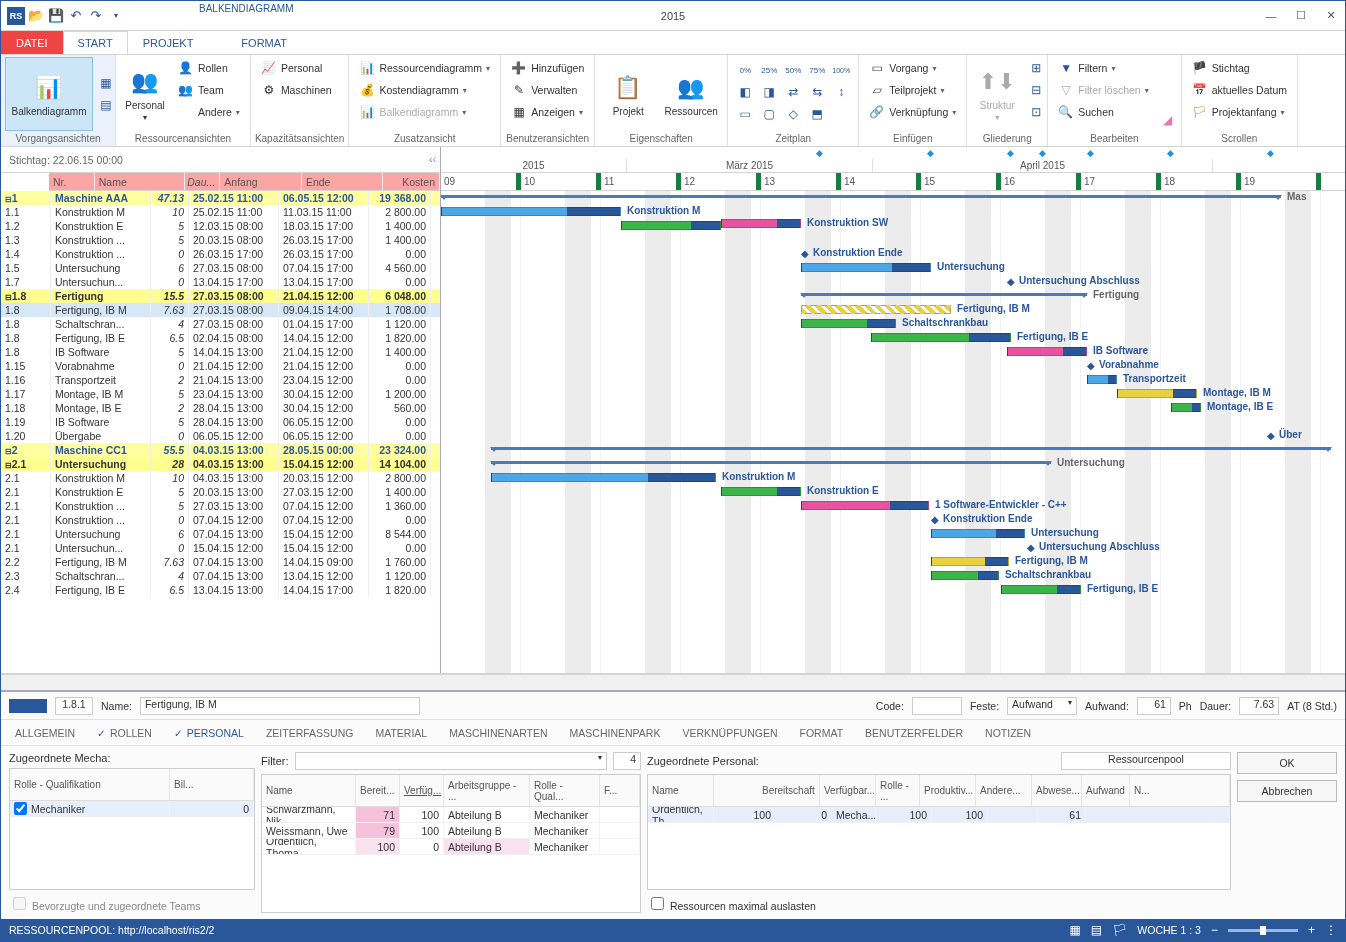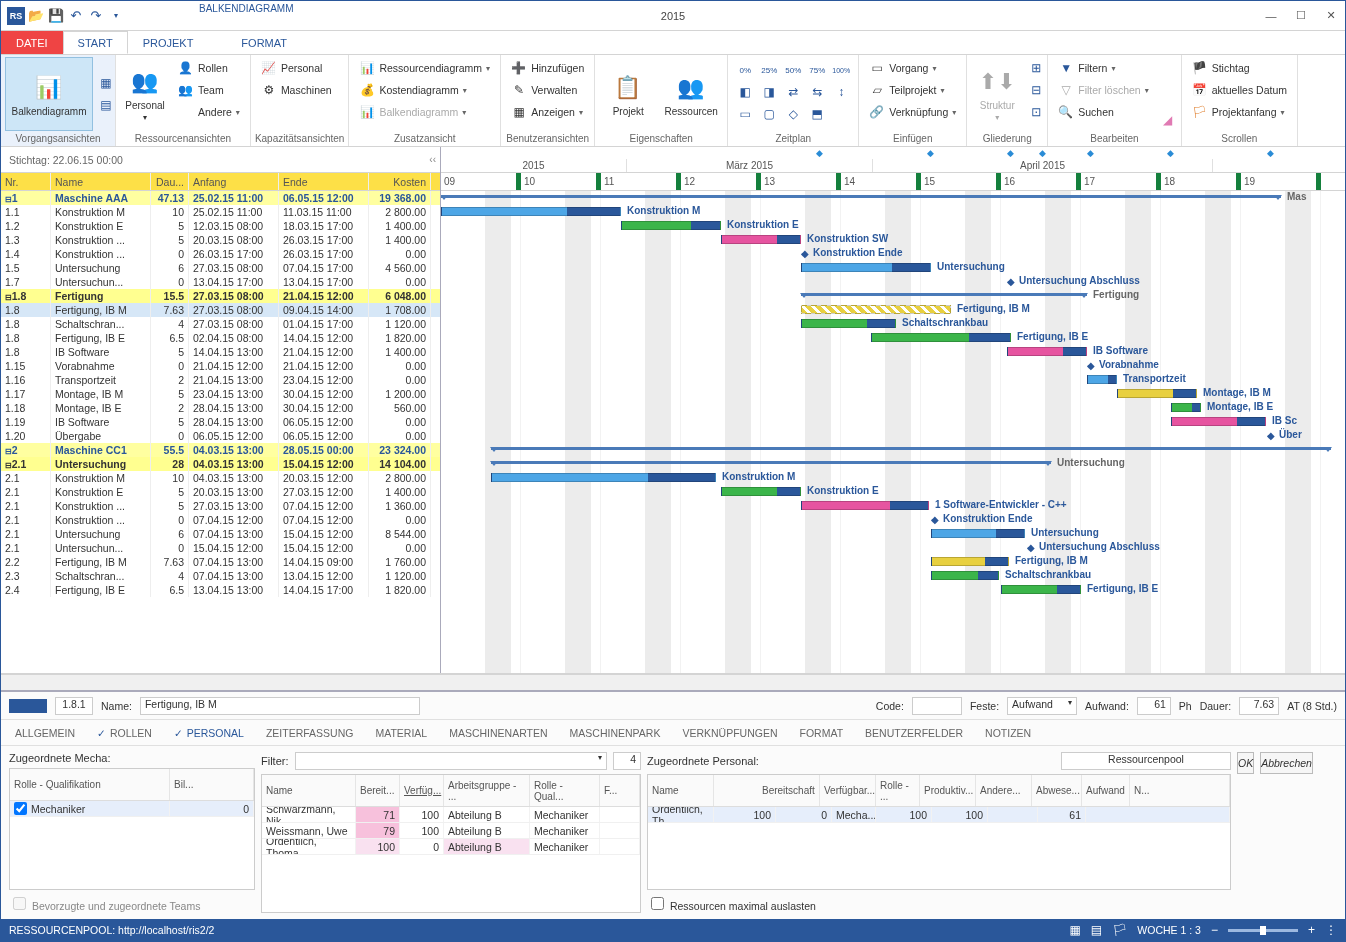--- a/index.html
+++ b/index.html
@@ -26,23 +26,23 @@
 .rbtn-sm{display:flex;align-items:center;gap:4px;padding:1px 6px;font-size:10.5px;white-space:nowrap;height:22px;}
 .rbtn-sm .icn{width:16px;font-size:12px;text-align:center;}
 .rcol{display:flex;flex-direction:column;}
 .dd::after{content:" ▾";font-size:8px;color:#666;}
 .tiny-icn{width:22px;height:22px;display:flex;align-items:center;justify-content:center;font-size:12px;color:#2a579a;}
 .content{flex:1;display:flex;flex-direction:column;overflow:hidden;}
 .gantt-area{flex:1;display:flex;overflow:hidden;border-bottom:1px solid #d4d4d4;}
 .grid-pane{width:440px;display:flex;flex-direction:column;border-right:1px solid #aab;overflow:hidden;}
 .grid-top{height:26px;border-bottom:1px solid #d4d4d4;display:flex;align-items:center;padding:0 8px;font-size:10.5px;color:#666;position:relative;}
 .collapse-btn{position:absolute;right:4px;font-size:10px;color:#888;}
-.grid-header{height:18px;display:flex;border-bottom:1px solid #d4d4d4;background:#fde047;font-size:10.5px;color:#555;}
+.grid-header{height:18px;display:flex;border-bottom:1px solid #d4d4d4;background:#fca5a5;font-size:10.5px;color:#555;margin-left:48px;}
 .grid-header>div,.grid-row>div{border-right:1px solid #eee;padding:1px 4px;white-space:nowrap;overflow:hidden;display:flex;align-items:center;}
-.c-nr{width:50px;}.c-name{width:100px;}.c-dau{width:38px;justify-content:flex-end;}.c-anf{width:90px;}.c-end{width:90px;}.c-kost{width:62px;justify-content:flex-end;}
+.c-nr{width:50px;}.c-name{width:100px;}.c-dau{width:38px;justify-content:flex-end;font-style:italic;}.c-anf{width:90px;}.c-end{width:90px;}.c-kost{width:62px;justify-content:flex-end;}
 .grid-body{flex:1;overflow-y:auto;overflow-x:hidden;position:relative;}
 .grid-row{height:14px;display:flex;font-size:10.5px;}
 .grid-row.summary{background:#ffffa0;font-weight:bold;color:#2a579a;}
 .grid-row.summary2{background:#ffff90;font-weight:bold;}
 .grid-row.sel{background:#d6e7f7;}
 .expand::before{content:"⊟ ";font-size:8px;}
 .chart-pane{flex:1;display:flex;flex-direction:column;overflow:hidden;background:#fff;position:relative;}
 .timeline-top{height:12px;border-bottom:0;display:flex;align-items:center;font-size:9px;color:#666;position:relative;}
 .timeline-top .diamond{position:absolute;color:#2a8cd6;font-size:9px;}
 .timeline-hdr1{height:14px;border-bottom:1px solid #d4d4d4;display:flex;font-size:10px;color:#555;}
@@ -72,21 +72,21 @@
 .dcol{display:flex;flex-direction:column;gap:4px;}
 .dgrid{flex:1;border:1px solid #ccc;background:#fff;display:flex;flex-direction:column;overflow:hidden;}
 .dgrid-head{display:flex;height:32px;border-bottom:1px solid #ddd;font-size:10px;color:#555;background:#fafafa;}
 .dgrid-head>div{border-right:1px solid #e5e5e5;padding:2px 4px;display:flex;align-items:center;}
 .dgrid-body{flex:1;overflow:auto;}
 .dgrid-row{display:flex;height:16px;font-size:10.5px;border-bottom:1px solid #f0f0f0;}
 .dgrid-row>div{border-right:1px solid #f2f2f2;padding:0 4px;display:flex;align-items:center;overflow:hidden;}
 .statusbar{height:22px;background:#2a579a;color:#fff;display:flex;align-items:center;padding:0 8px;font-size:10.5px;}
 .sb-right{margin-left:auto;display:flex;align-items:center;gap:10px;}
 .sb-icon{font-size:12px;}
-.detail-btns{width:100px;display:flex;flex-direction:row;gap:6px;padding-top:0;font-style:italic;}
+.detail-btns{width:100px;display:flex;flex-direction:column;gap:6px;padding-top:0;}
 .dbtn{height:22px;border:1px solid #bbb;background:#f6f6f6;text-align:center;font-size:10.5px;display:flex;align-items:center;justify-content:center;}
 </style>
 </head>
 <body>
 
 <div class="app">
   <div class="titlebar">
     <div class="qat">
       <span class="qat-icon" style="background:#2a579a;color:#fff;font-size:9px;font-weight:bold;">RS</span>
       <span class="qat-icon" style="color:#d9a23a;">📂</span>
@@ -639,21 +639,21 @@
                 <span class="bar-label" style="left:846px;color:#666;">Mas</span>
               </div>
               <div class="bar-row" style="top: 14px; position: absolute; left: 0px; right: 0px;">
                 <div class="bar" style="left:0px;width:180px;background:linear-gradient(90deg,#4da6e6 0%,#4da6e6 70%,#2a579a 70%,#2a579a 100%);"></div>
                 <span class="bar-label" style="left:186px;color:#2a579a;">Konstruktion M</span>
               </div>
               <div class="bar-row" style="top: 28px; position: absolute; left: 0px; right: 0px;">
                 <div class="bar" style="left:180px;width:100px;background:linear-gradient(90deg,#3bb54a 0%,#3bb54a 70%,#2a579a 70%,#2a579a 100%);"></div>
                 <span class="bar-label" style="left:286px;color:#2a579a;">Konstruktion E</span>
               </div>
-              <div class="bar-row" style="top: 42px; position: absolute; left: 0px; right: 0px;">
+              <div class="bar-row" style="top: 26px; position: absolute; left: 0px; right: 0px;">
                 <div class="bar" style="left:280px;width:80px;background:linear-gradient(90deg,#e654a0 0%,#e654a0 70%,#2a579a 70%,#2a579a 100%);"></div>
                 <span class="bar-label" style="left:366px;color:#2a579a;">Konstruktion SW</span>
               </div>
               <div class="bar-row" style="top: 56px; position: absolute; left: 0px; right: 0px;">
                 <span style="position:absolute;left:360px;top:1px;color:#2a579a;font-size:10px;">◆</span>
                 <span class="bar-label" style="left:372px;color:#2a579a;">Konstruktion Ende</span>
               </div>
               <div class="bar-row" style="top: 70px; position: absolute; left: 0px; right: 0px;">
                 <div class="bar" style="left:360px;width:130px;background:linear-gradient(90deg,#4da6e6 0%,#4da6e6 70%,#2a579a 70%,#2a579a 100%);"></div>
                 <span class="bar-label" style="left:496px;color:#2a579a;">Untersuchung</span>
@@ -690,24 +690,20 @@
                 <div class="bar" style="left:646px;width:30px;background:linear-gradient(90deg,#4da6e6 0%,#4da6e6 70%,#2a579a 70%,#2a579a 100%);"></div>
                 <span class="bar-label" style="left:682px;color:#2a579a;">Transportzeit</span>
               </div>
               <div class="bar-row" style="top: 196px; position: absolute; left: 0px; right: 0px;">
                 <div class="bar" style="left:676px;width:80px;background:linear-gradient(90deg,#e8d040 0%,#e8d040 70%,#2a579a 70%,#2a579a 100%);"></div>
                 <span class="bar-label" style="left:762px;color:#2a579a;">Montage, IB M</span>
               </div>
               <div class="bar-row" style="top: 210px; position: absolute; left: 0px; right: 0px;">
                 <div class="bar" style="left:730px;width:30px;background:linear-gradient(90deg,#3bb54a 0%,#3bb54a 70%,#2a579a 70%,#2a579a 100%);"></div>
                 <span class="bar-label" style="left:766px;color:#2a579a;">Montage, IB E</span>
-              </div>
-              <div class="bar-row" style="top: 224px; position: absolute; left: 0px; right: 0px;">
-                <div class="bar" style="left:730px;width:95px;background:linear-gradient(90deg,#e654a0 0%,#e654a0 70%,#2a579a 70%,#2a579a 100%);"></div>
-                <span class="bar-label" style="left:831px;color:#2a579a;">IB Sc</span>
               </div>
               <div class="bar-row" style="top: 238px; position: absolute; left: 0px; right: 0px;">
                 <span style="position:absolute;left:826px;top:1px;color:#2a579a;font-size:10px;">◆</span>
                 <span class="bar-label" style="left:838px;color:#2a579a;">Über</span>
               </div>
               <div class="bar-row" style="top: 252px; position: absolute; left: 0px; right: 0px;">
                 <div class="sum-bar" style="left:50px;width:840px;"></div>
                 <span class="bar-label" style="left:896px;color:#666;"></span>
               </div>
               <div class="bar-row" style="top: 266px; position: absolute; left: 0px; right: 0px;">

